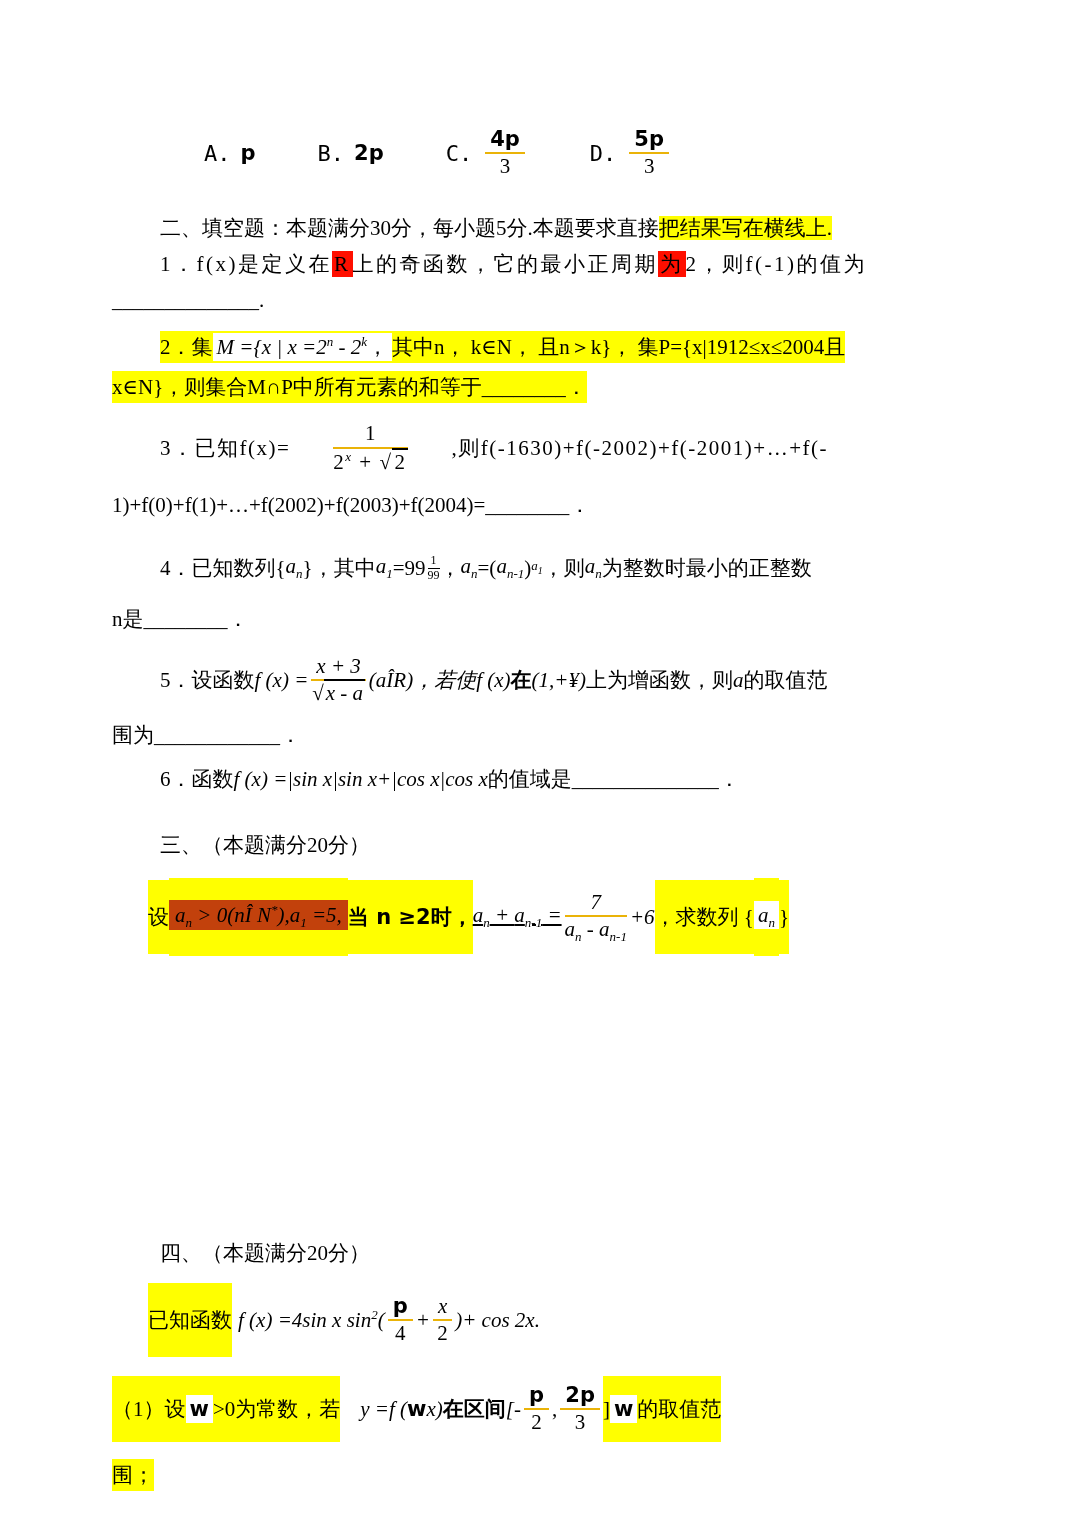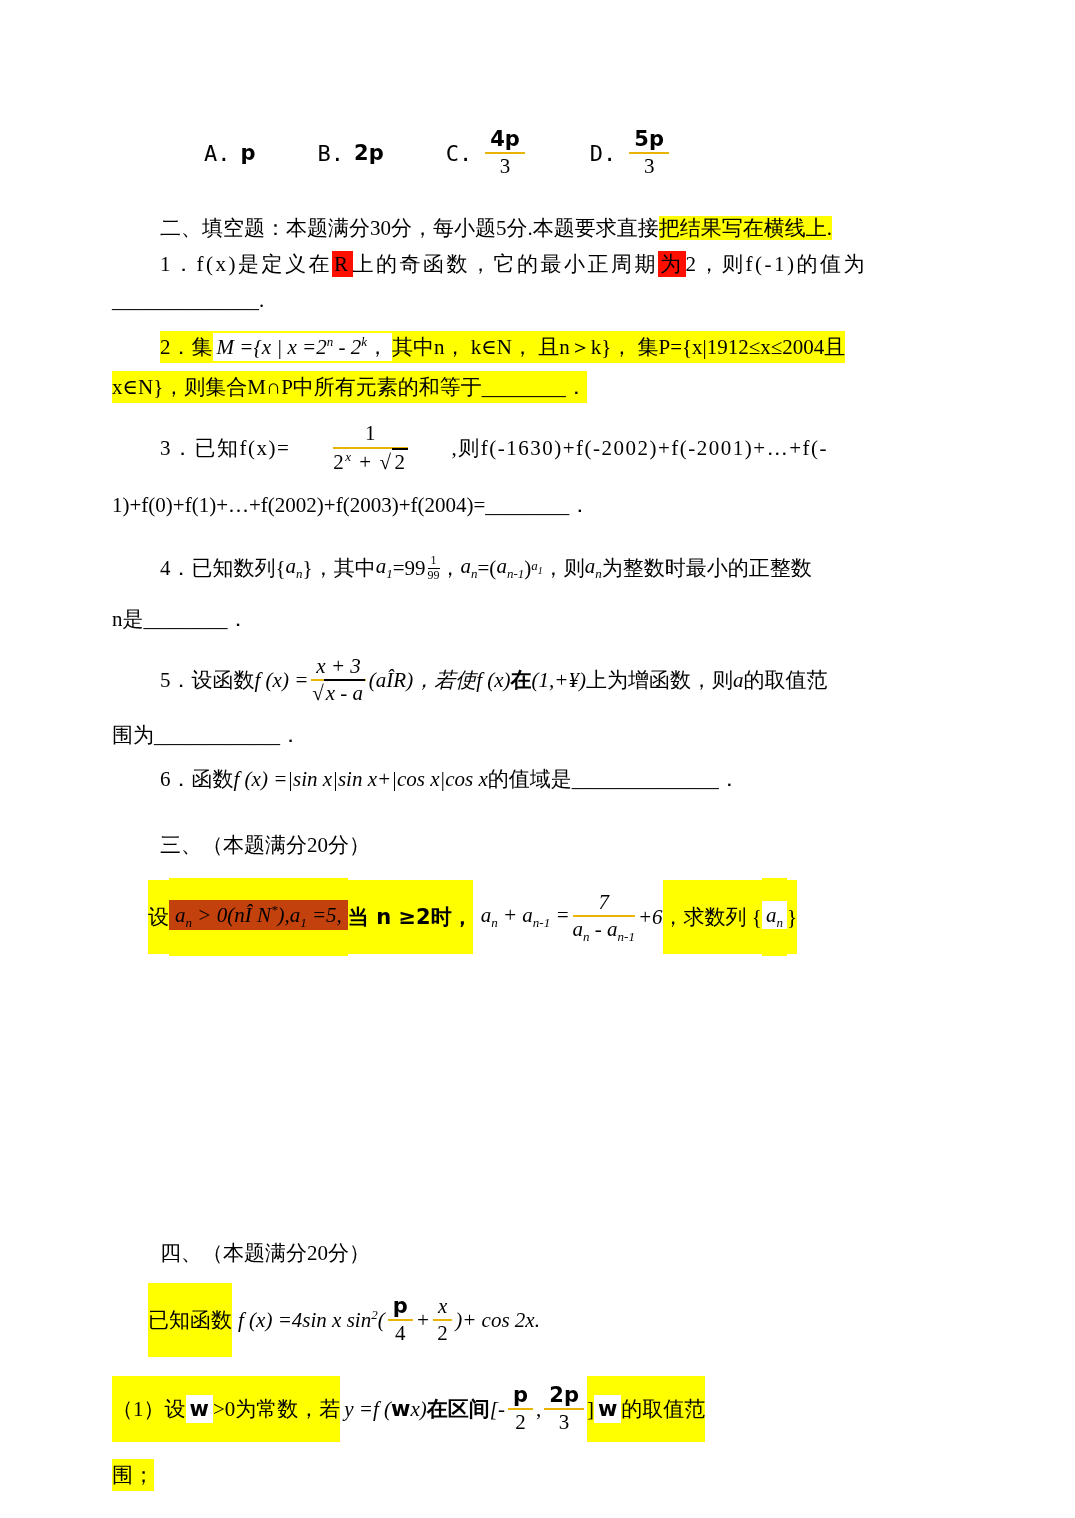--- a/index.html
+++ b/index.html
@@ -158,21 +158,21 @@
     <span>6．函数</span><span class="math">f (x) =</span><span class="math">|sin x|sin x+|cos x|cos x</span><span>的值域是</span><span>______________</span><span>．</span>
   </div>
 
   <div class="line ind" style="margin-top:30px;">
     <span>三、（本题满分20分）</span>
   </div>
   <div class="fracline ind2" style="margin-top:12px; height:84px;">
     <span class="hl hl-tall">设</span>
       <span class="hl hl-tall"><span class="wbox math"><span>a</span><sub>n</sub><span> &gt; 0(n</span><span>Î</span><span> N</span><sup>*</sup><span>),</span><span>a</span><sub>1</sub><span> =5,</span></span></span>
       <span class="hl hl-tall hei">当 n ≥2时，</span>
-      <span class="math" style="padding-left:8px;"><span>a</span><sub>n</sub><span> + </span><span>a</span><sub>n-1</sub><span> =</span></span>
+      <span class="math" style="text-decoration:underline;"><span>a</span><sub>n</sub><span> + </span><span>a</span><sub>n-1</sub><span> =</span></span>
       <span class="frac math">
         <span class="fn">7</span>
         <span class="fd"><span>a</span><sub>n</sub><span> - </span><span>a</span><sub>n-1</sub></span>
       </span>
       <span class="math">+6</span>
       <span class="hl hl-tall">，求数列 {</span>
       <span class="hl hl-tall"><span class="wbox-s math"><span>a</span><sub>n</sub></span></span>
       <span class="hl hl-tall">}</span>
   </div>
 
@@ -192,21 +192,21 @@
       <span class="frac math">
         <span class="fn">x</span>
         <span class="fd up">2</span>
       </span>
       <span class="math">)+ cos 2x.</span>
   </div>
   <div class="fracline" style="margin-top:14px; height:72px;">
     <span class="hl hl-tall2">（1）设</span>
       <span class="hl hl-tall2"><span class="wbox-s sym">w</span></span>
       <span class="hl hl-tall2">&gt;0为常数，若</span>
-      <span class="math" style="padding-left:4px;"><span>y =f (</span><span class="sym">w</span><span>x)</span></span>
+      <span class="math" style="padding-left:4px;margin-left:16px;"><span>y =f (</span><span class="sym">w</span><span>x)</span></span>
       <span class="hei">在区间</span>
       <span class="math">[-</span>
       <span class="frac">
         <span class="fn sym">p</span>
         <span class="fd">2</span>
       </span>
       <span>,</span>
       <span class="frac">
         <span class="fn sym">2p</span>
         <span class="fd">3</span>

